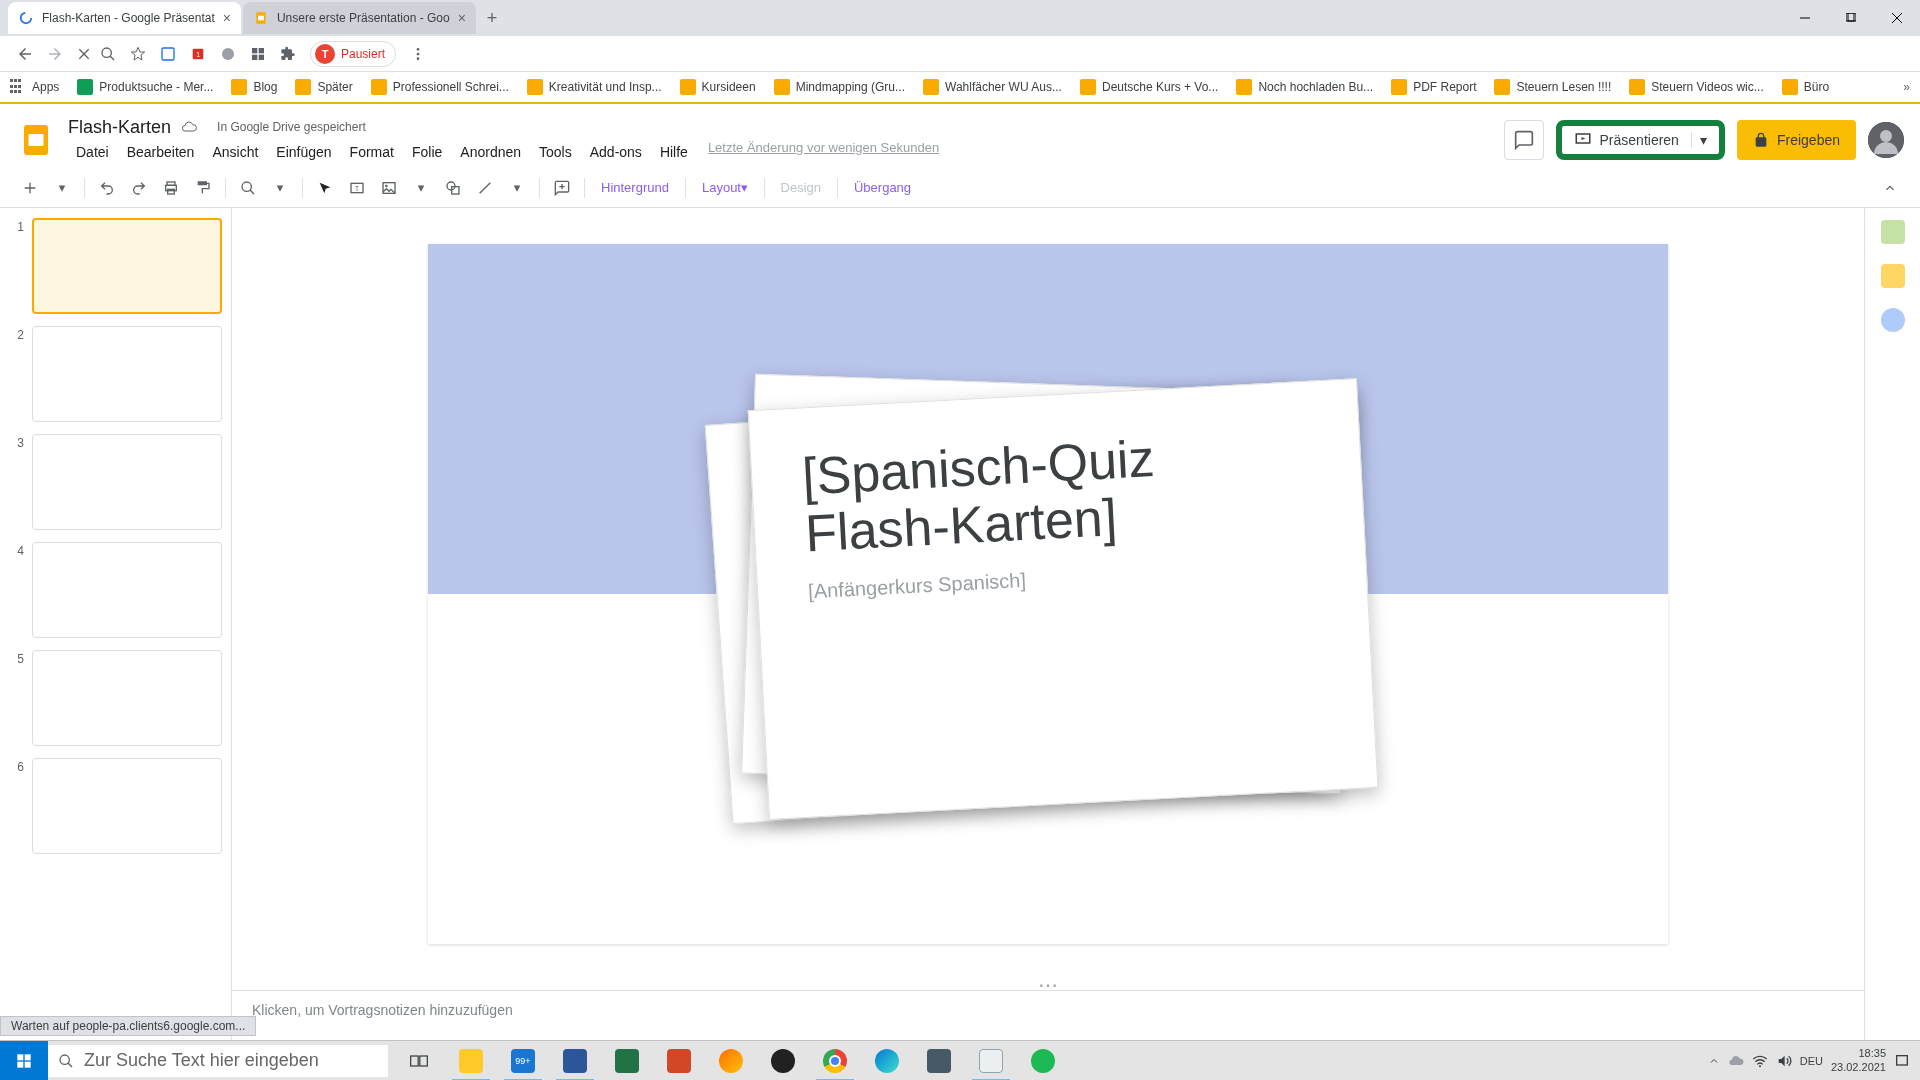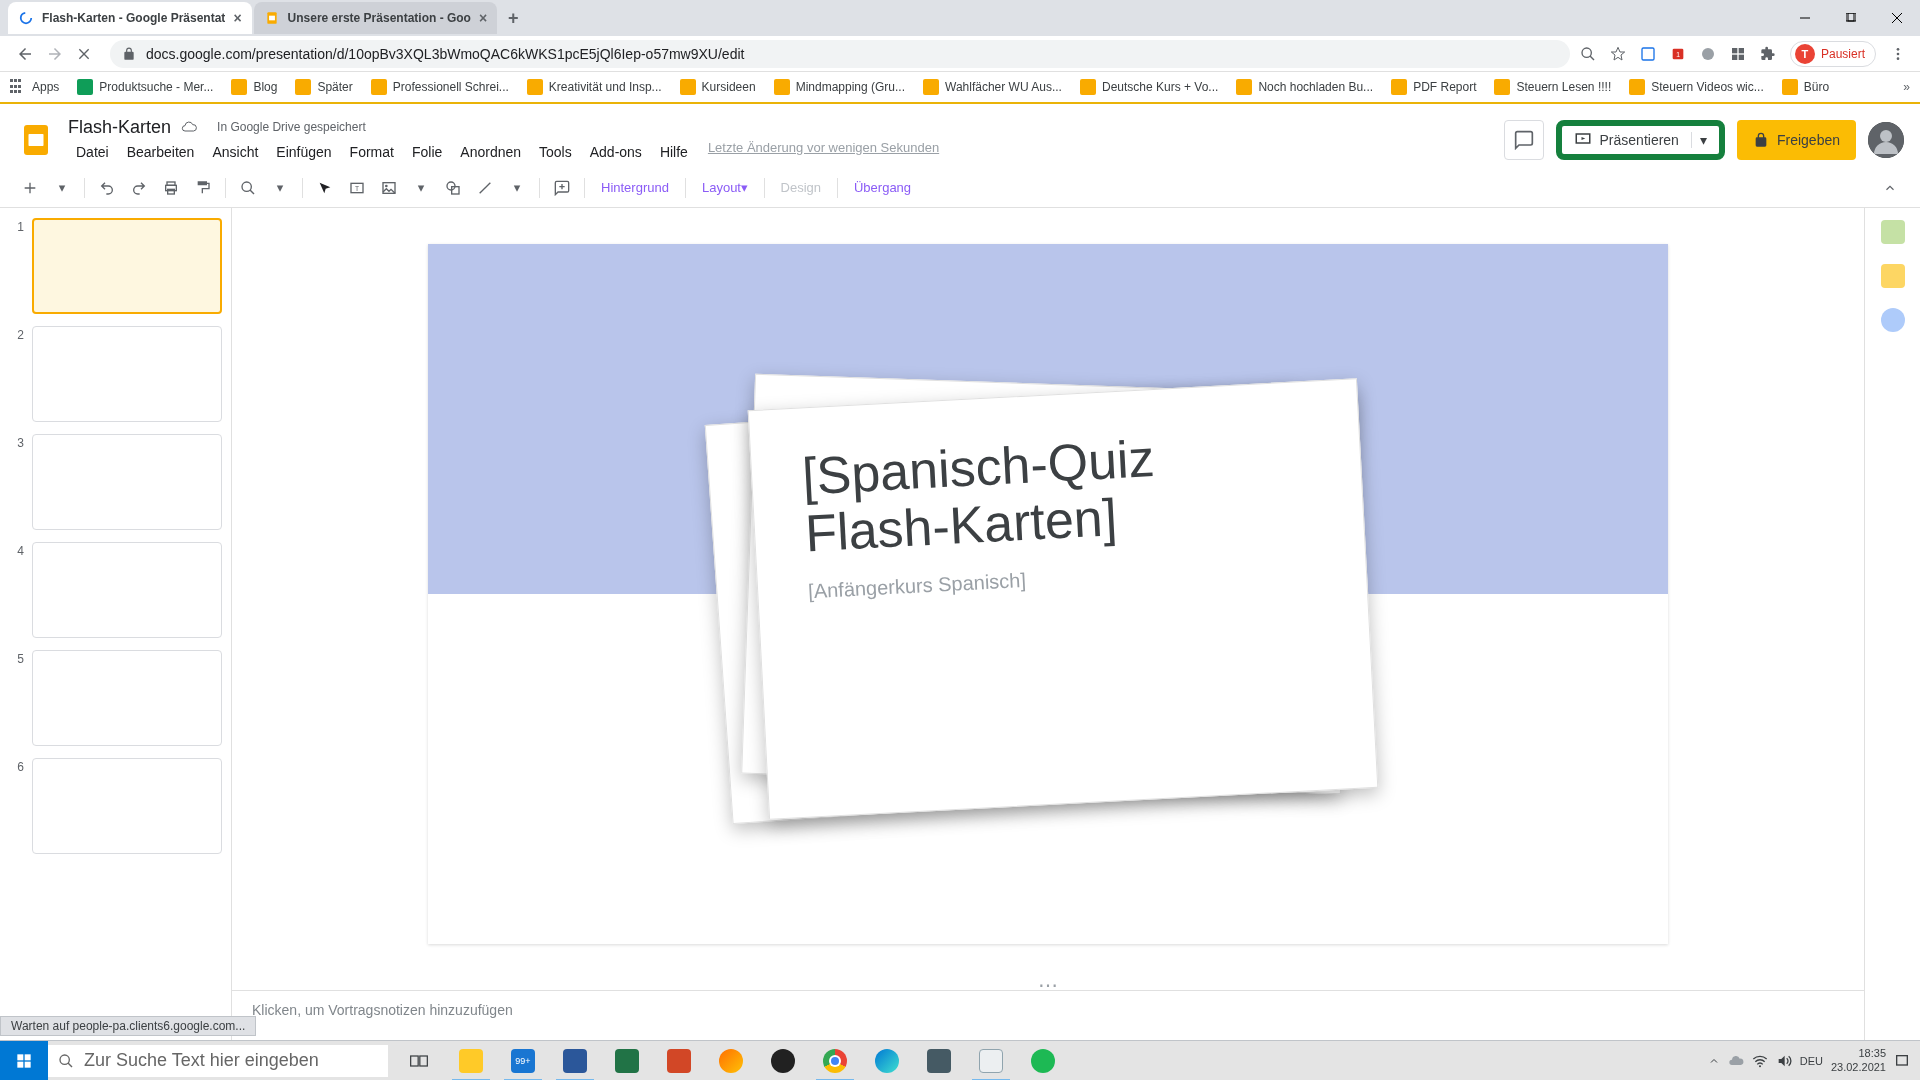--- a/index.html
+++ b/index.html
@@ -1,20 +1,20 @@
 <!DOCTYPE html>
 <html><head>
 <meta charset="utf-8">
 <style>
 * { margin: 0; padding: 0; box-sizing: border-box; font-family: Arial, sans-serif; }
 body { width: 1920px; height: 1080px; overflow: hidden; background: #fff; display: flex; flex-direction: column; }
 
 
 .browser-top { background: #dee1e6; height: 36px; display: flex; align-items: flex-end; }
-.tabs-row { display: flex; align-items: center; height: 36px; padding-left: 8px; flex: 1; font-weight: bold; }
+.tabs-row { display: flex; align-items: center; height: 36px; padding-left: 8px; flex: 1; }
 .tab { display: flex; align-items: center; height: 32px; padding: 0 10px; font-size: 12px; color: #3c4043; background: #fff; border-radius: 8px 8px 0 0; min-width: 230px; margin-right: 2px; position: relative; }
 .tab.inactive { background: #ced1d7; }
 .tab-favicon { width: 16px; height: 16px; margin-right: 8px; display: flex; align-items: center; justify-content: center; }
 .tab-title { flex: 1; overflow: hidden; white-space: nowrap; text-overflow: ellipsis; }
 .tab-close { margin-left: 8px; color: #5f6368; font-size: 14px; cursor: pointer; }
 .new-tab { width: 28px; height: 28px; display: flex; align-items: center; justify-content: center; color: #5f6368; cursor: pointer; font-size: 18px; }
 .window-controls { display: flex; height: 36px; }
 .win-btn { width: 46px; display: flex; align-items: center; justify-content: center; color: #000; cursor: pointer; }
 
 .url-bar { height: 36px; background: #fff; display: flex; align-items: center; padding: 0 8px; border-bottom: 1px solid #e0e0e0; }
@@ -164,28 +164,20 @@
           <path d="M4 11h12.2l-5.6-5.6L12 4l8 8-8 8-1.4-1.4L16.2 13H4z" fill="#b0b3b8"></path>
         </svg>
       </span>
     <span class="nav-icon">
         <svg width="16" height="16" viewBox="0 0 24 24">
           <line x1="5" y1="5" x2="19" y2="19" stroke="#5f6368" stroke-width="2"></line>
           <line x1="19" y1="5" x2="5" y2="19" stroke="#5f6368" stroke-width="2"></line>
         </svg>
       </span>
   </div>
-  <div class="url-field">
-    <span class="url-lock">
-        <svg width="14" height="14" viewBox="0 0 24 24">
-          <path d="M18 8h-1V6a5 5 0 0 0-10 0v2H6a2 2 0 0 0-2 2v10a2 2 0 0 0 2 2h12a2 2 0 0 0 2-2V10a2 2 0 0 0-2-2zM9 6a3 3 0 0 1 6 0v2H9z" fill="#5f6368"></path>
-        </svg>
-      </span>
-    <span>docs.google.com/presentation/d/10opBv3XQL3bWmoQAC6kWKS1pcE5jQl6Iep-o57mw9XU/edit</span>
-  </div>
   <div class="url-right">
     <span class="url-rbtn">
         <svg width="16" height="16" viewBox="0 0 24 24">
           <circle cx="10" cy="10" r="7" fill="none" stroke="#5f6368" stroke-width="2"></circle>
           <line x1="15" y1="15" x2="21" y2="21" stroke="#5f6368" stroke-width="2"></line>
         </svg>
       </span>
     <span class="url-rbtn">
         <svg width="16" height="16" viewBox="0 0 24 24">
           <path d="M12 2l3 7h7l-5.5 4.5L18 21l-6-4-6 4 1.5-7.5L2 9h7z" fill="none" stroke="#5f6368" stroke-width="1.5"></path>

